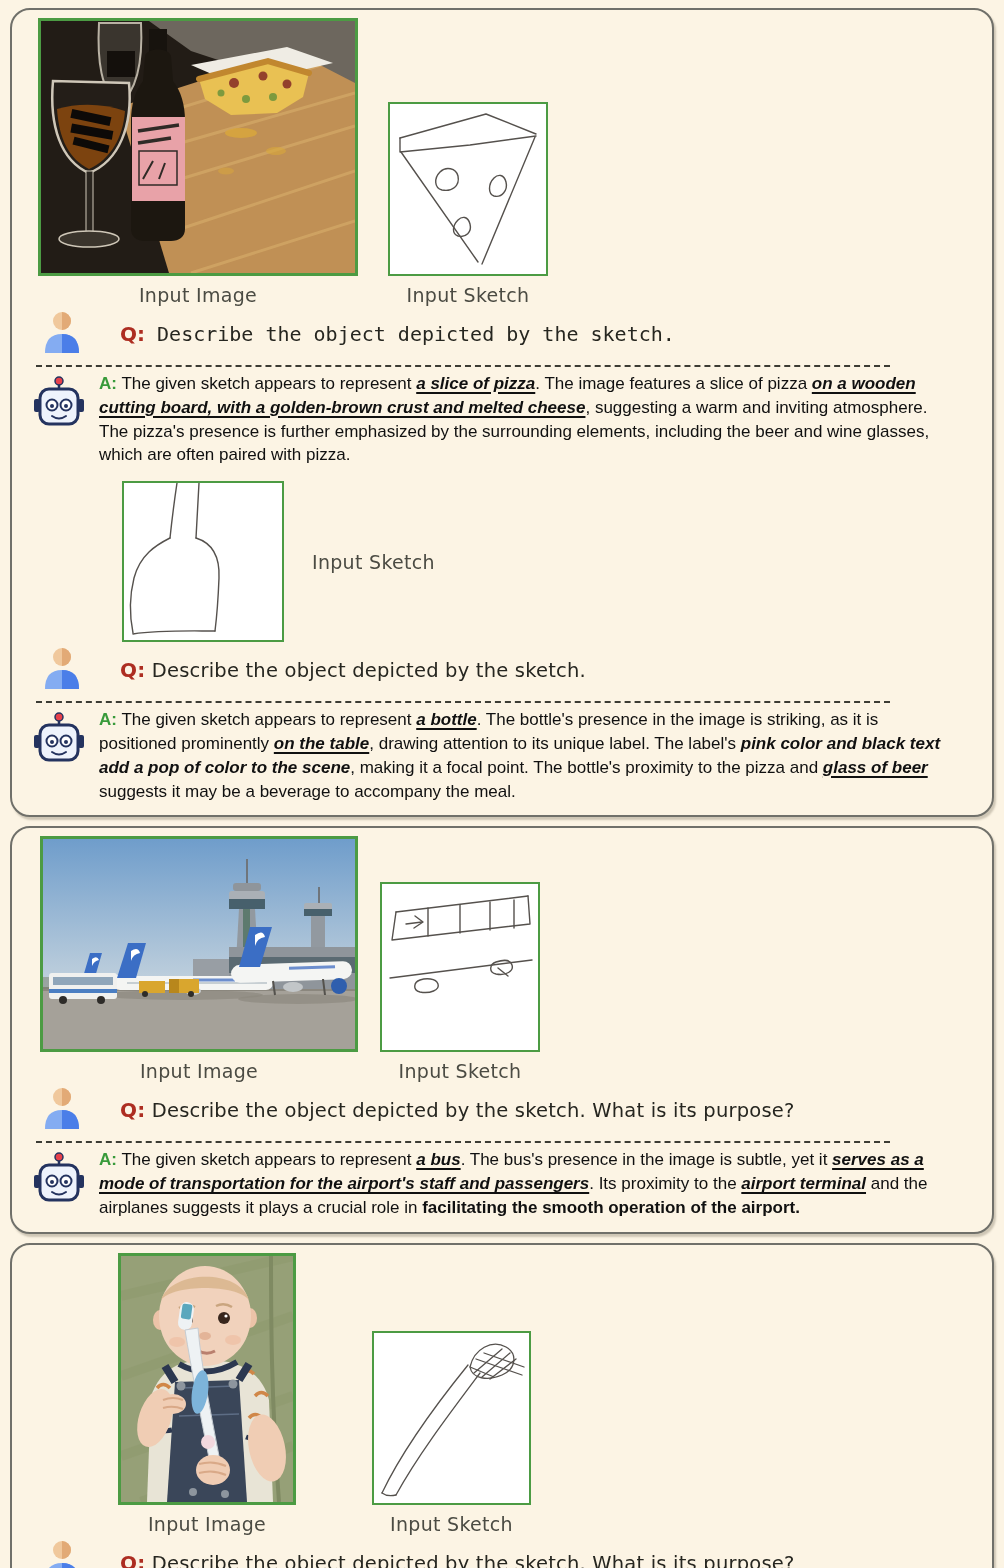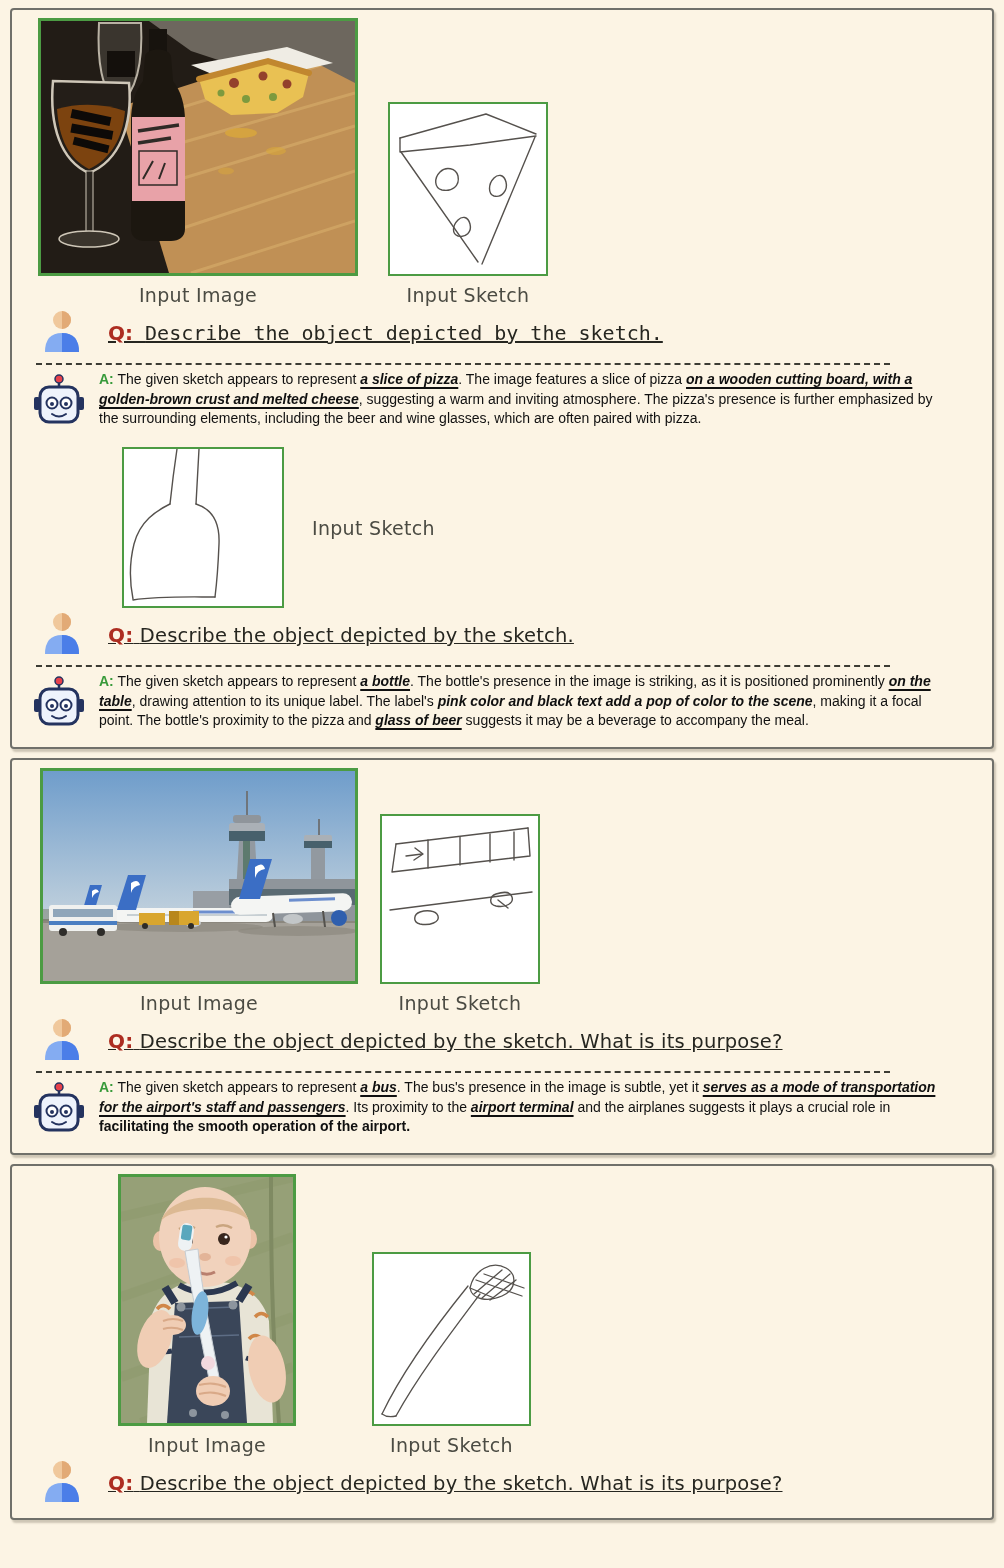--- a/index.html
+++ b/index.html
@@ -7,46 +7,46 @@
     --qcol:#ad2d21; --acol:#389a3a; --caption:#4b4b43; --ink:#15150f;
   }
   *{box-sizing:border-box;}
   html,body{margin:0;padding:0;}
   body{
     width:1004px; min-height:1568px; background:var(--bg);
     font-family:"Liberation Sans", sans-serif; color:var(--ink);
     padding:8px 10px;
   }
   .panel{
-    border:2.5px solid var(--panel-border); border-radius:4px;
+    border:2.5px solid var(--panel-border); border-radius:20px;
     padding:8px 14px 12px; margin-bottom:9px; background:var(--bg);
     box-shadow:2px 3px 2px rgba(150,143,125,.45);
   }
   .fig-row{display:flex; align-items:flex-end;}
   .p1 .fig-row{margin-left:12px; gap:30px;}
   .p2 .fig-row{margin-left:14px; gap:22px;}
   .p3 .fig-row{margin-left:92px; gap:76px;}
   figure{margin:0; text-align:center;}
   .frame{border:3px solid var(--green); background:#fff; line-height:0; display:inline-block;}
   .frame.thin{border-width:2px;}
   .frame svg{display:block;}
   .caption{
     font-family:"DejaVu Sans", sans-serif; font-size:19px; letter-spacing:.3px;
     color:var(--caption); margin-top:4px; display:block;
   }
   .q-row{display:flex; align-items:center; gap:26px; margin:4px 0 0 16px;}
-  .q-text{margin:0; font-size:19.5px; color:#262620;text-decoration:underline;}
+  .q-text{margin:12px; font-size:19.5px; color:#262620;}
   .q-text.mono{font-family:"DejaVu Sans Mono", monospace; font-size:20px;}
   .q-text.comic{font-family:"DejaVu Sans", sans-serif; letter-spacing:.2px;}
   .q-prefix{color:var(--qcol); font-weight:bold; font-family:"DejaVu Sans", sans-serif; font-size:20px;}
   .divider{border-top:2px dashed #3c3c34; height:0; width:854px; margin:7px 0 3px 10px;}
   .a-row{display:flex; align-items:flex-start; gap:13px; margin:2px 0 0 6px;}
   .a-row .icon-box{flex:0 0 auto; margin-top:5px;}
   .a-text{
-    margin:2px 0 0 0; width:852px; font-size:14px; line-height:1.4; color:#101010;
+    margin:2px 0 0 0; width:852px; font-size:17px; line-height:1.4; color:#101010;
   }
   .a-prefix{color:var(--acol); font-weight:bold;}
   .seg-n{font-weight:normal;}
   .seg-biu{font-weight:bold; font-style:italic; text-decoration:underline; text-decoration-thickness:2px; text-underline-offset:3px;}
   .seg-bi{font-weight:bold; font-style:italic;}
   .seg-bu{font-weight:bold; text-decoration-thickness:2px; text-underline-offset:3px;}
   .mid-row{display:flex; align-items:center; gap:28px; margin:14px 0 4px 96px;}
   .mid-row .caption{margin-top:0;}
 </style>
 </head>

